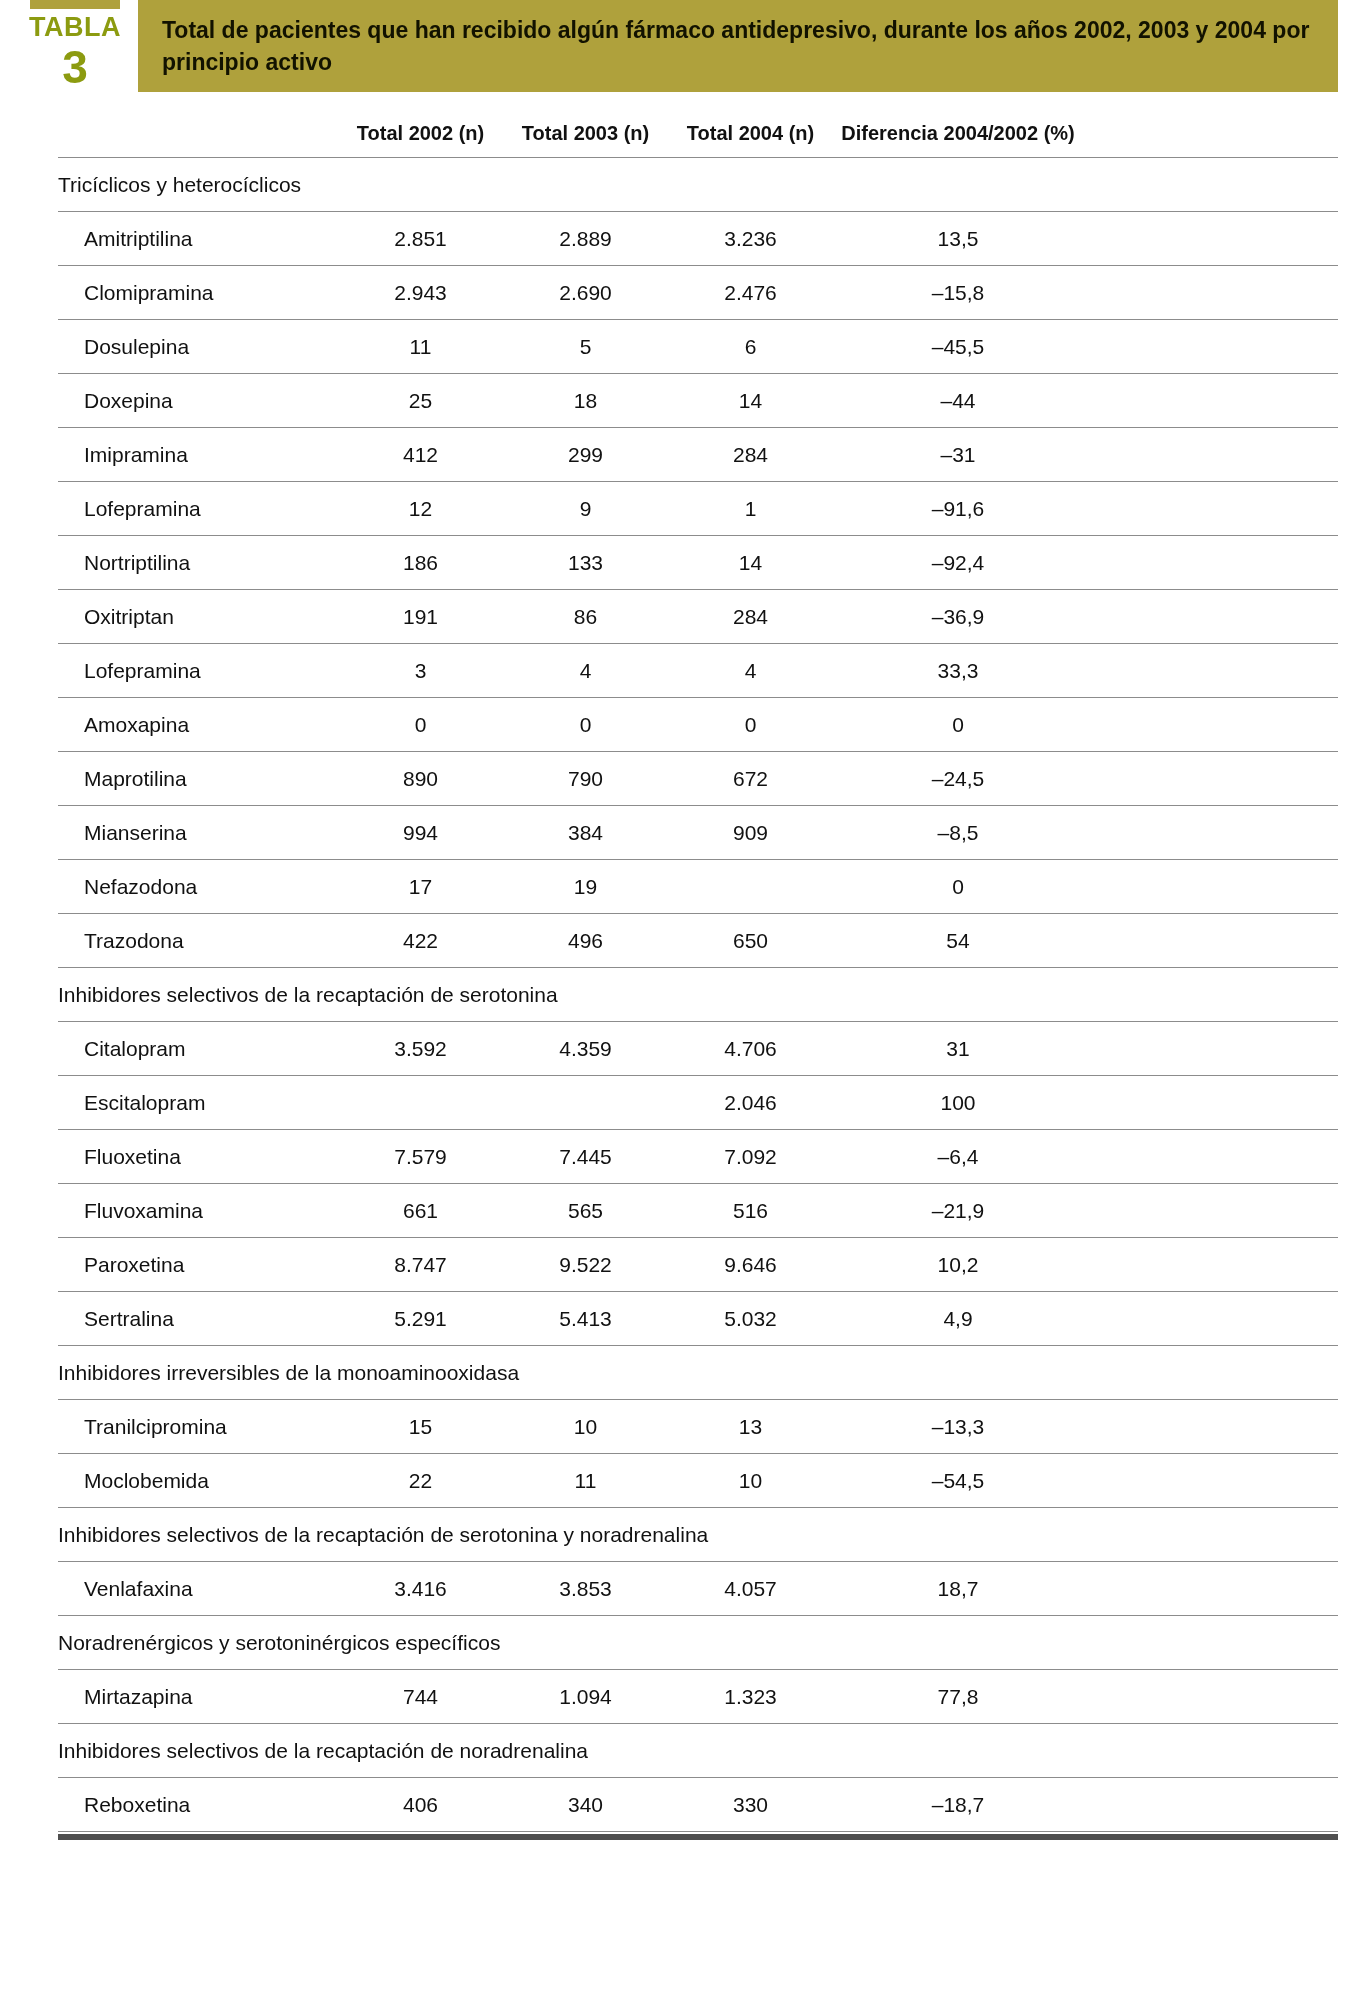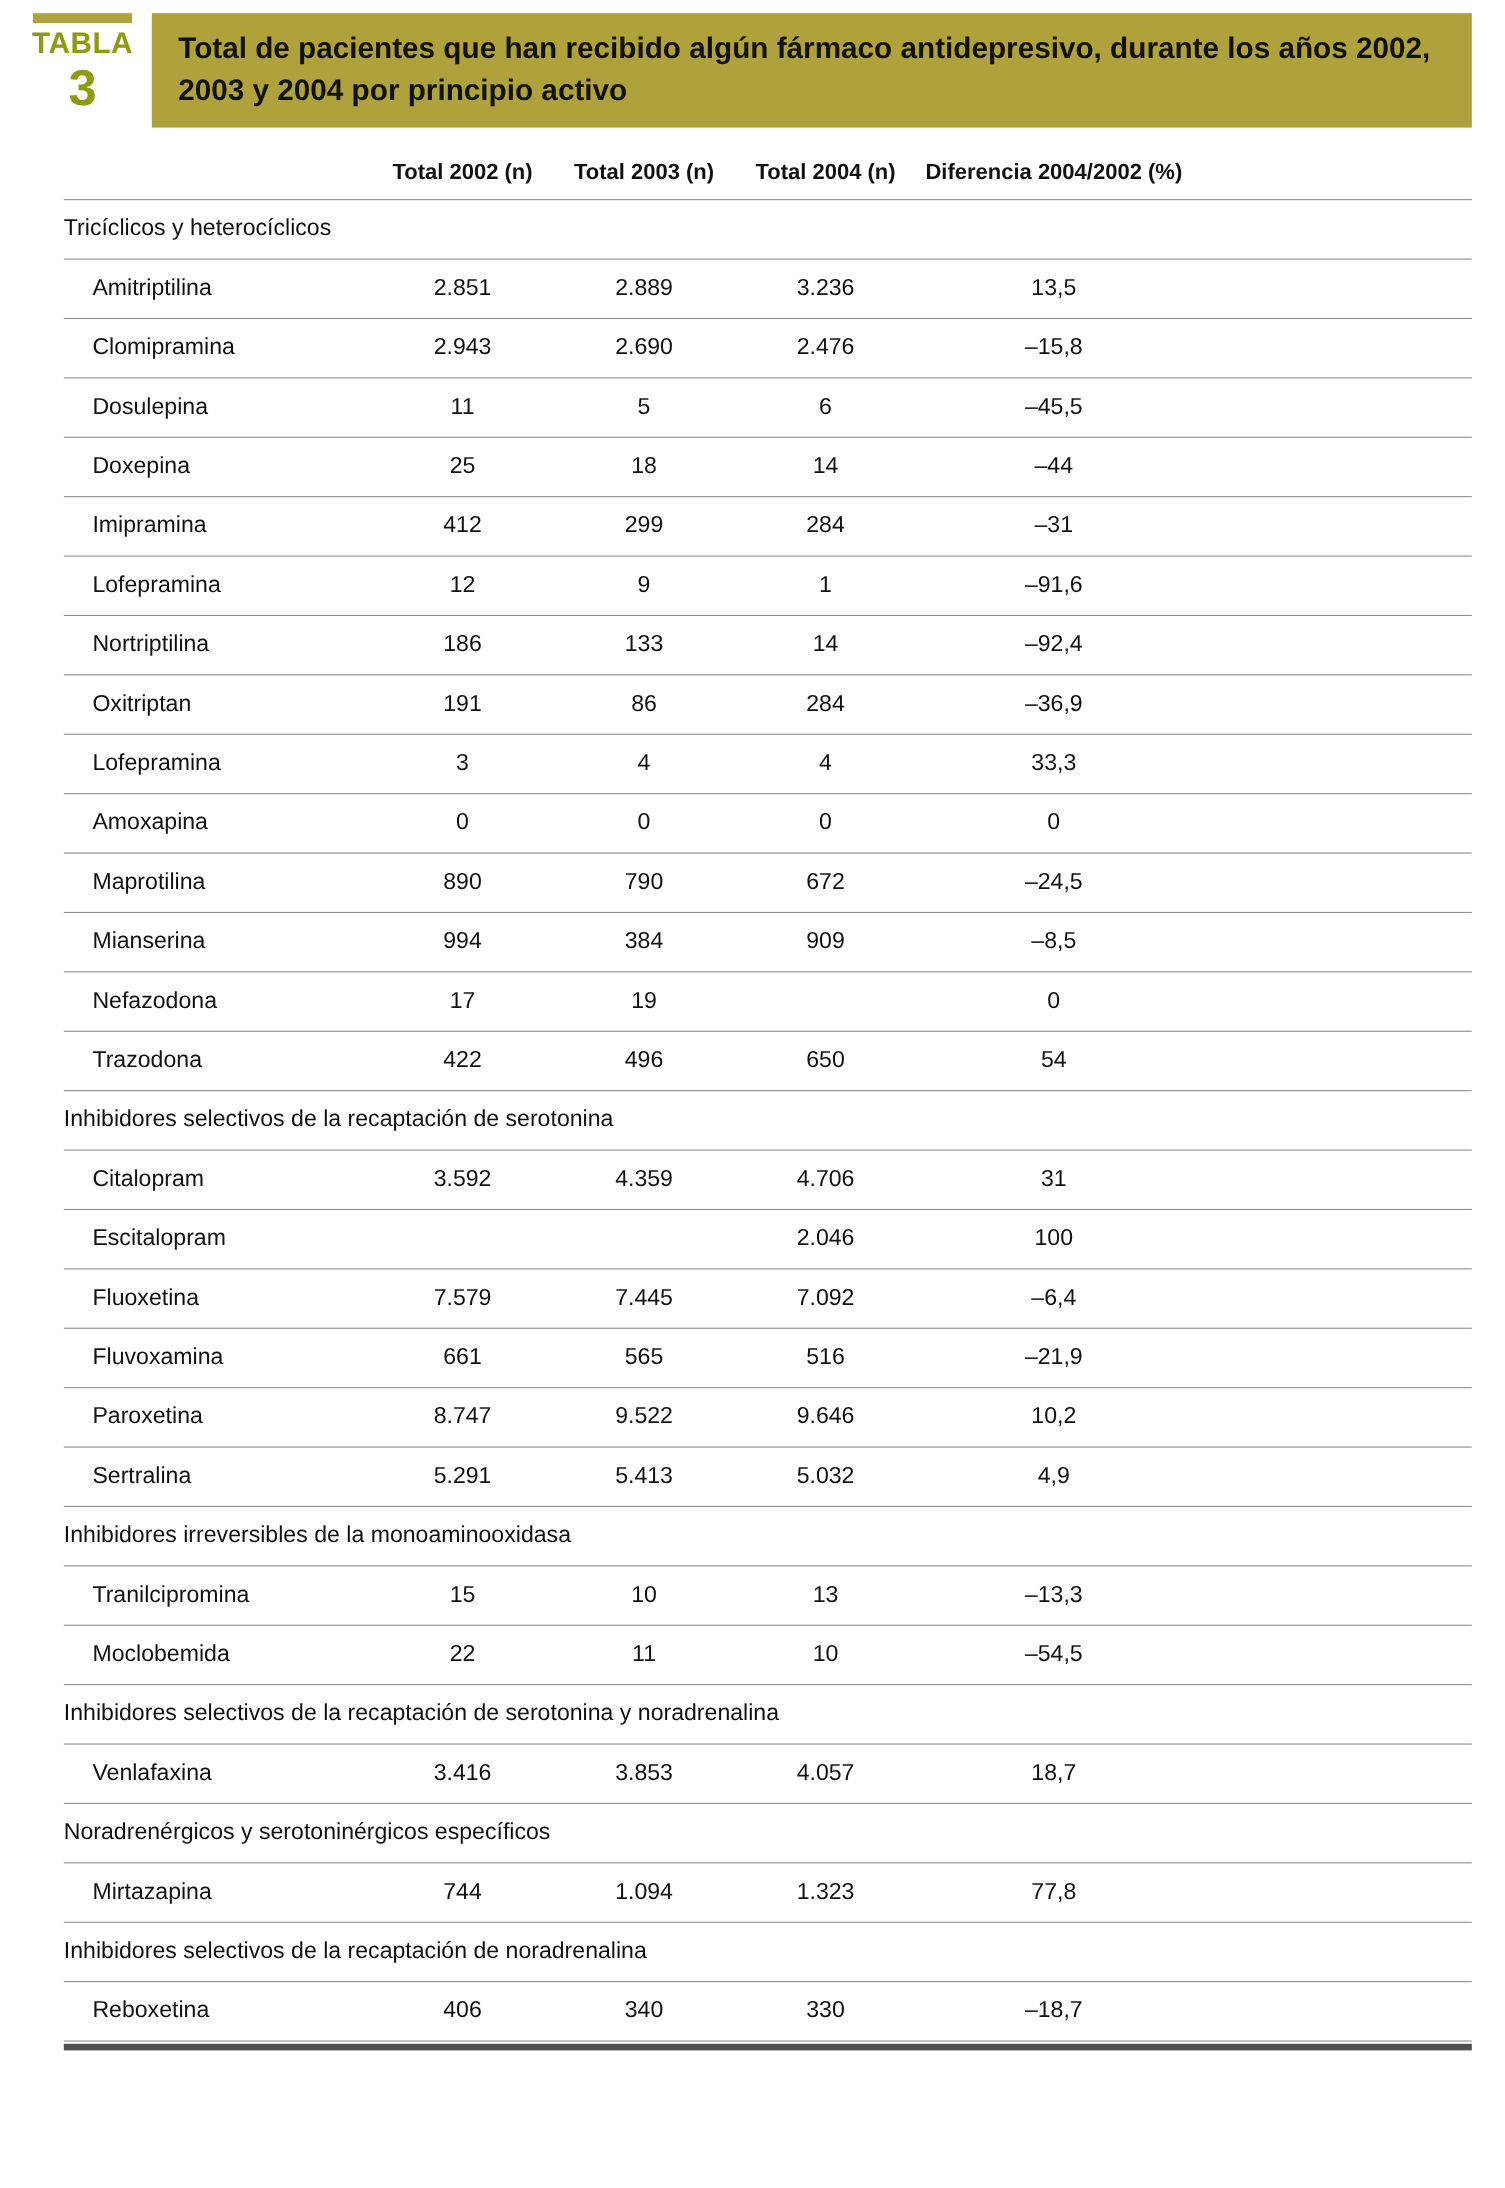--- a/index.html
+++ b/index.html
@@ -10,21 +10,21 @@
   }
   * { margin: 0; padding: 0; box-sizing: border-box; }
   html, body { background: #ffffff; }
   body {
     width: 1368px;
     height: 1989px;
     font-family: "Liberation Sans", sans-serif;
     color: #111;
     overflow: hidden;
   }
-  .page { padding: 12px 30px 0 30px; }
+  .page { padding: 0 30px 0 30px; }
 
   
   .header { display: flex; align-items: stretch; gap: 18px; }
   .label-block {
     width: 90px;
     display: flex; flex-direction: column; align-items: center;
     flex: 0 0 auto;
   }
   .label-bar { width: 100%; height: 9px; background: var(--olive); }
   .label-word {
@@ -34,21 +34,21 @@
   .label-num {
     font-weight: bold; font-size: 46px; color: var(--green); line-height: 1.05;
   }
   .title-bar {
     flex: 1;
     background: var(--olive);
     display: flex; align-items: center;
     padding: 14px 24px;
   }
   .title-text {
-    font-weight: bold; font-size: 27px; line-height: 1.4; color: #121200;
+    font-weight: bold; font-size: 23px; line-height: 1.4; color: #121200;
   }
 
   
   .table { margin-top: 18px; margin-left: 28px; }
   .row {
     display: grid;
     grid-template-columns: 280px 165px 165px 165px 250px 1fr;
     align-items: center;
     min-height: 54px;
     border-bottom: 1px solid var(--rule);

